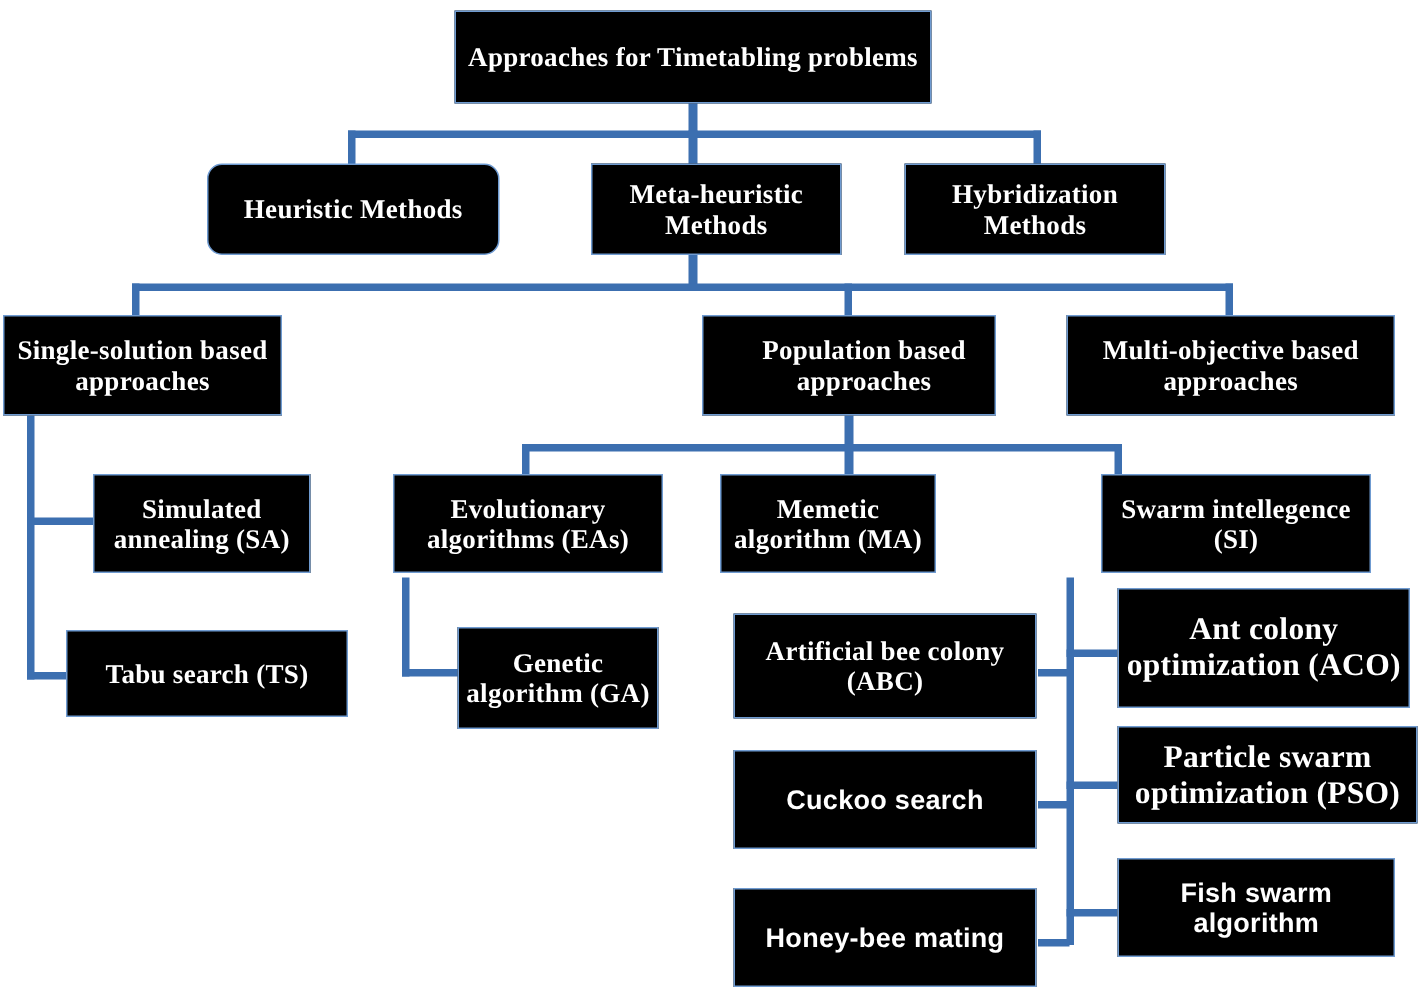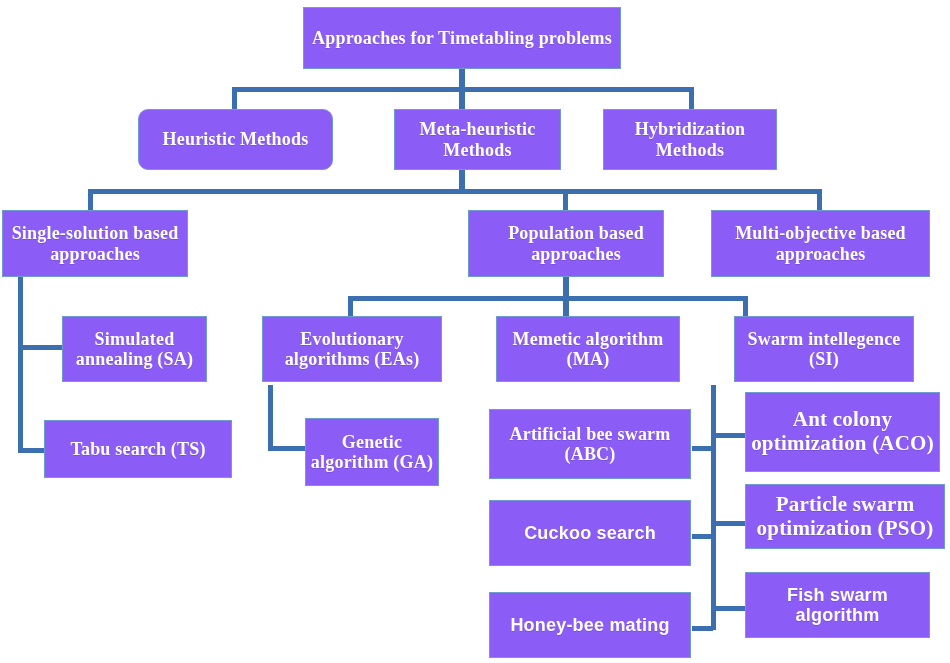--- a/index.html
+++ b/index.html
@@ -6,21 +6,21 @@
   #canvas{
     position:relative;
     width:950px;height:663px;
     background:#ffffff;
     overflow:hidden;
     font-family:"Liberation Serif", serif;
   }
   .box{
     position:absolute;
     box-sizing:border-box;
-    background:#8b5cf6;
+    background:#000000;
     border:1px solid #6f9bd1;
     color:#ffffff;
     display:flex;
     align-items:center;
     justify-content:center;
     text-align:center;
     line-height:1.12;
     font-weight:700;
     font-size:18px;
     letter-spacing:0.2px;
@@ -90,25 +90,25 @@
   <div class="box" style="left:711px;top:210px;width:219px;height:67px;">Multi-objective based approaches</div>
 
   <div class="box" style="left:62px;top:316px;width:145px;height:66px;">Simulated annealing (SA)</div>
 
   <div class="box" style="left:44px;top:420px;width:188px;height:58px;">Tabu search (TS)</div>
 
   <div class="box" style="left:262px;top:316px;width:180px;height:66px;">Evolutionary algorithms (EAs)</div>
 
   <div class="box" style="left:305px;top:418px;width:134px;height:68px;">Genetic algorithm (GA)</div>
 
-  <div class="box" style="left:480px;top:316px;width:184px;height:66px;margin-left:16px;">Memetic algorithm (MA)</div>
+  <div class="box" style="left:480px;top:316px;width:144px;height:66px;">Memetic algorithm (MA)</div>
 
   <div class="box" style="left:698px;top:316px;width:180px;height:66px;margin-left:36px;">Swarm intellegence (SI)</div>
 
-  <div class="box" style="left:489px;top:409px;width:202px;height:70px;">Artificial bee swarm (ABC)</div>
+  <div class="box" style="left:489px;top:409px;width:202px;height:70px;">Artificial bee colony (ABC)</div>
 
   <div class="box sans" style="left:489px;top:500px;width:202px;height:66px;">Cuckoo search</div>
 
   <div class="box sans" style="left:489px;top:592px;width:202px;height:66px;">Honey-bee mating</div>
 
   <div class="box small" style="left:745px;top:392px;width:195px;height:80px;">Ant colony optimization (ACO)</div>
 
   <div class="box small" style="left:745px;top:484px;width:200px;height:65px;">Particle swarm optimization (PSO)</div>
 
   <div class="box sans" style="left:745px;top:572px;width:185px;height:66px;">Fish swarm algorithm</div>

